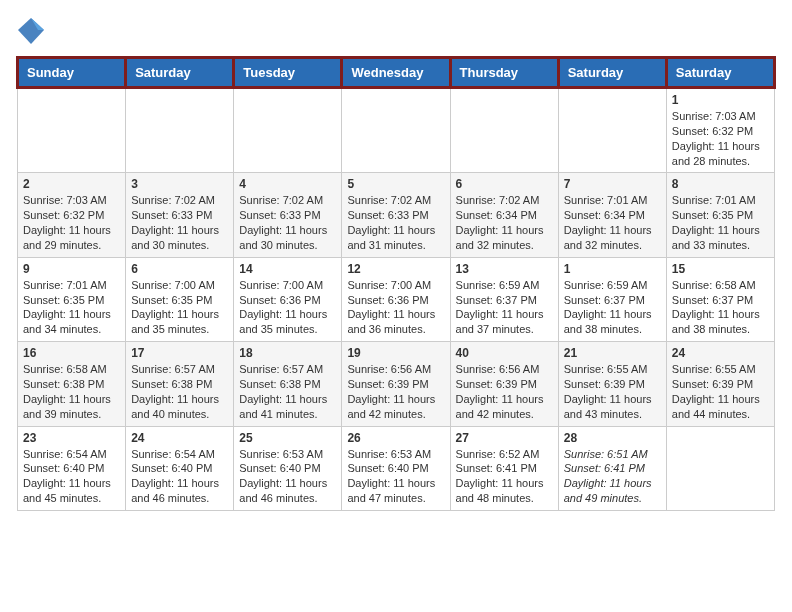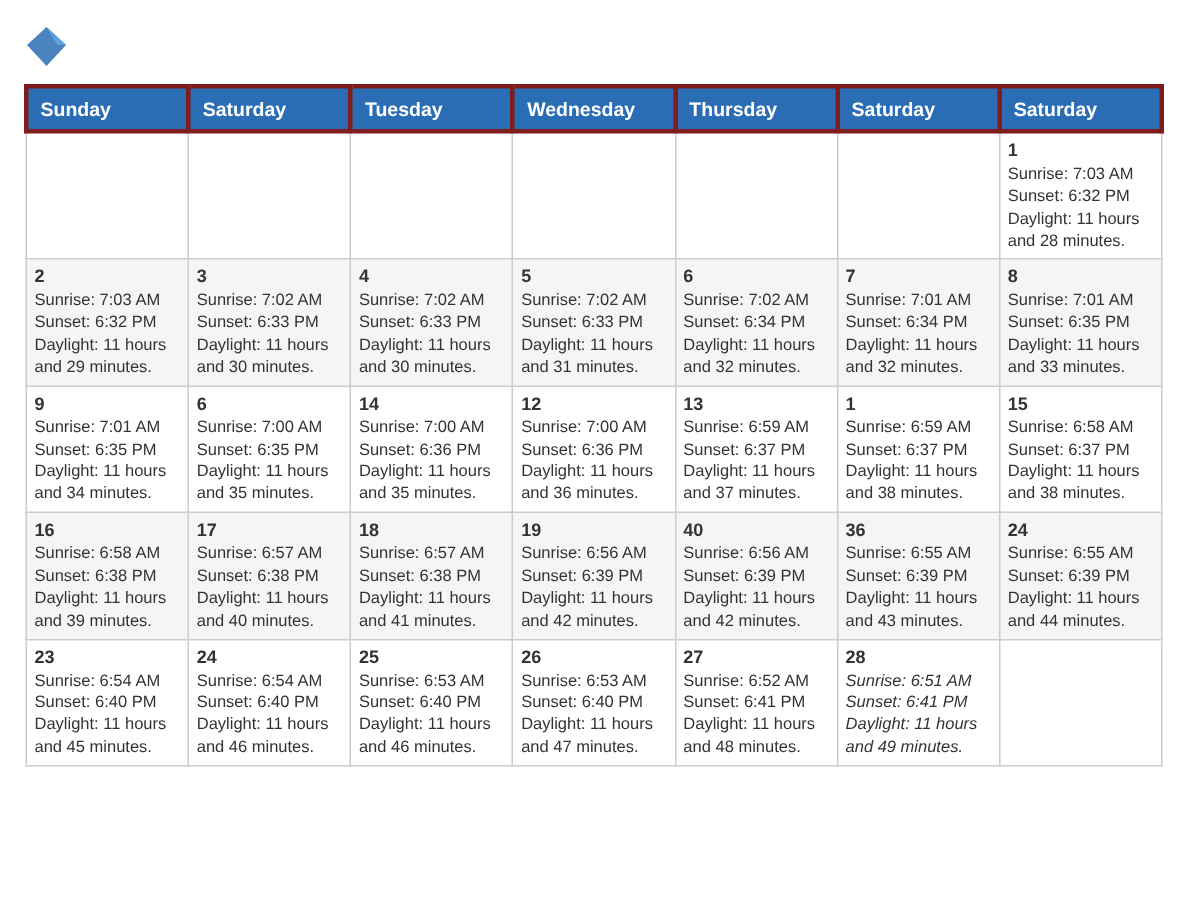--- a/index.html
+++ b/index.html
@@ -284,21 +284,21 @@
 and 42 minutes.</div>
         </td>
         <td>
           <span class="day-number">40</span>
           <div class="day-info" style="white-space: pre-line;">Sunrise: 6:56 AM
 Sunset: 6:39 PM
 Daylight: 11 hours
 and 42 minutes.</div>
         </td>
         <td>
-          <span class="day-number">36</span>
+          <span class="day-number">21</span>
           <div class="day-info" style="white-space: pre-line;">Sunrise: 6:55 AM
 Sunset: 6:39 PM
 Daylight: 11 hours
 and 43 minutes.</div>
         </td>
         <td>
           <span class="day-number">24</span>
           <div class="day-info" style="white-space: pre-line;">Sunrise: 6:55 AM
 Sunset: 6:39 PM
 Daylight: 11 hours

